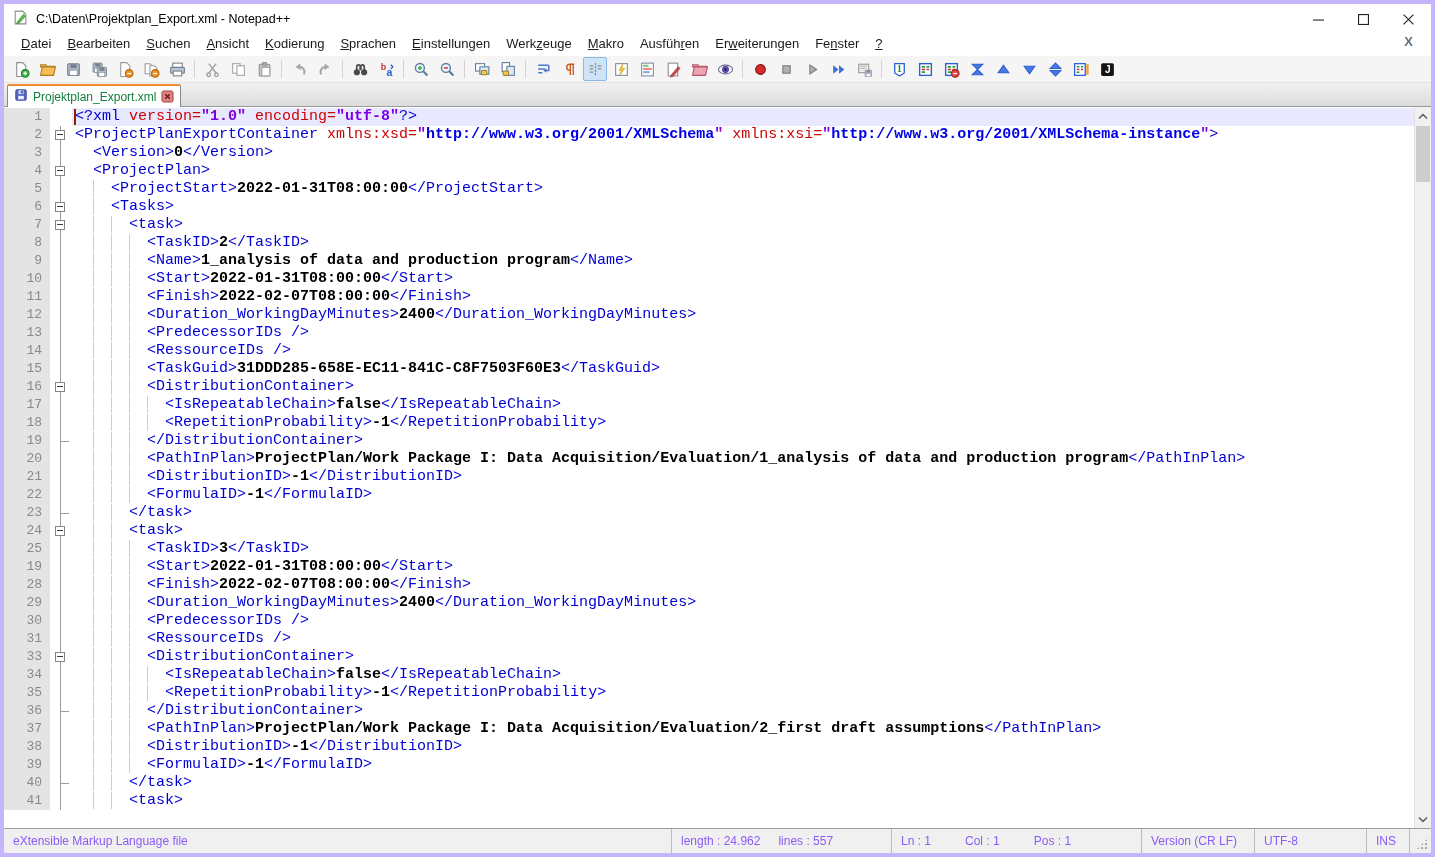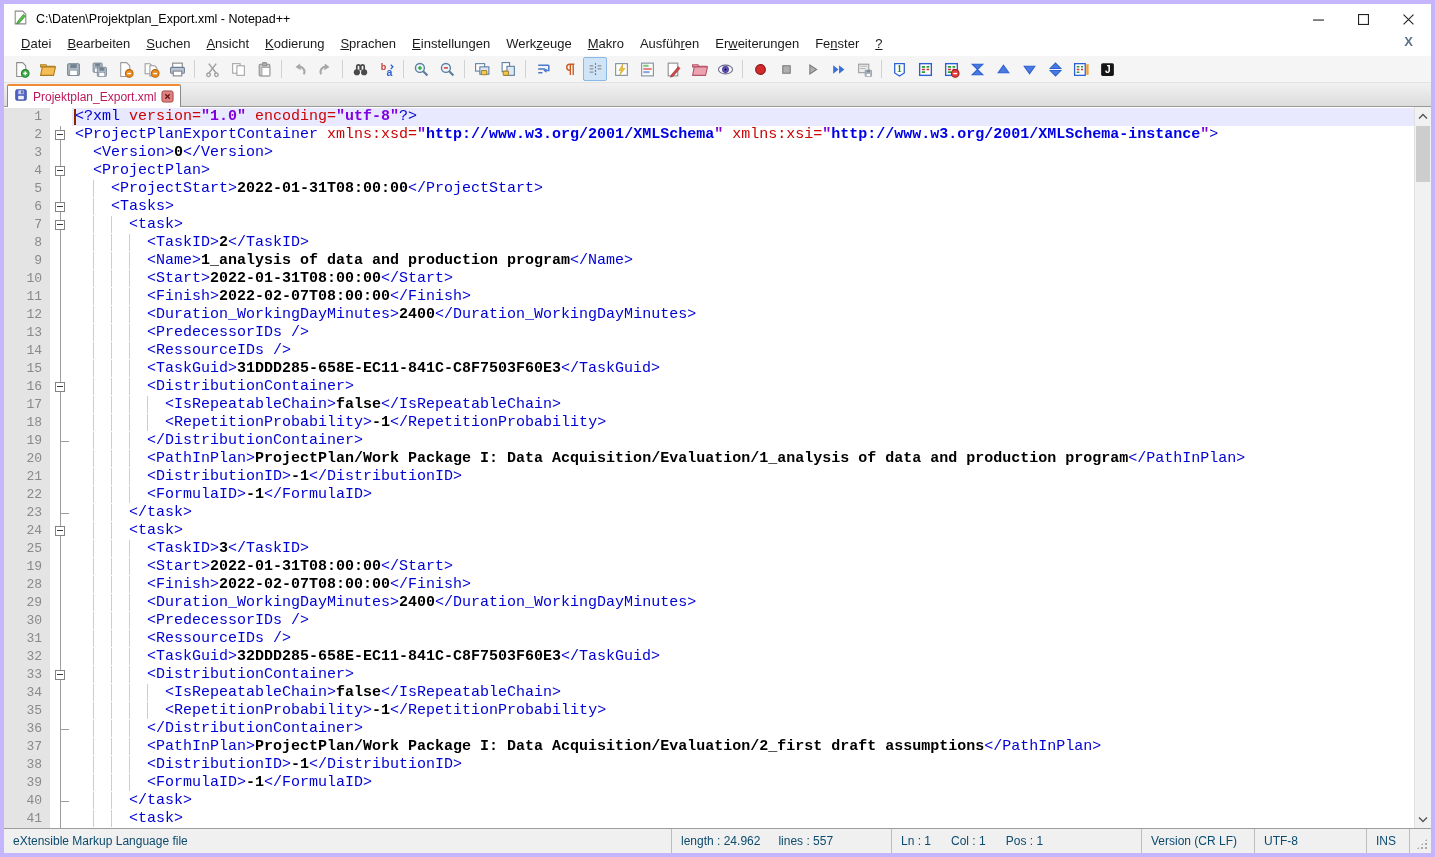--- a/index.html
+++ b/index.html
@@ -21,21 +21,21 @@
 
   
   .toolbar{height:27px;background:#f5f5f5;border-bottom:1px solid #e3e3e3;display:flex;align-items:center;padding-left:4px;flex:0 0 auto}
   .tb-btn{width:24px;height:24px;display:flex;align-items:center;justify-content:center;margin:0 1px;border:1px solid transparent;border-radius:2px}
   .tb-btn.active{background:#cfe4f7;border-color:#8ab7e4}
   .tb-sep{width:1px;height:18px;background:#d2d2d2;margin:0 4px}
   .tb-btn svg{display:block}
 
   
   .tabbar{height:24px;background:linear-gradient(#f1f1f1,#dcdcdc);border-bottom:1px solid #9a9a9a;display:flex;align-items:flex-end;padding-left:3px;flex:0 0 auto}
-  .tab{height:23px;background:#fff;border:1px solid #8a8a8a;border-bottom:none;border-top:2px solid var(--c-accent,#ef8b32);border-radius:2px 2px 0 0;display:flex;align-items:center;gap:5px;padding:0 6px;font-size:12px;color:#be185d;position:relative;top:1px}
+  .tab{height:23px;background:#fff;border:1px solid #8a8a8a;border-bottom:none;border-top:2px solid var(--c-accent,#ef8b32);border-radius:2px 2px 0 0;display:flex;align-items:center;gap:5px;padding:0 6px;font-size:12px;color:#15803d;position:relative;top:1px}
   .tab .tclose{display:flex;align-items:center;justify-content:center}
 
   
   .editor{flex:1 1 auto;position:relative;background:#fff;overflow:hidden}
   .rows{position:absolute;left:0;top:0;right:17px;bottom:0;overflow:hidden;padding-top:1px}
   .line{display:flex;height:18px;font-family:"Liberation Mono",monospace;font-size:15px;line-height:18px;white-space:pre}
   .ln{flex:0 0 46px;background:#e4e4e4;color:#8a8a8a;font-size:13px;text-align:right;padding-right:8px}
   .fold{flex:0 0 22px;position:relative;background:#fff}
   .fold .tree{position:absolute;left:10px;top:0;bottom:0;width:1px;background:#9c9c9c}
   .fold .fbox{position:absolute;left:5px;top:4px;width:10px;height:10px;background:#fff;border:1px solid #848484}
@@ -51,26 +51,26 @@
   .u{color:var(--c-url,#0000e8);font-weight:bold;}
   .x{color:var(--c-txt,#000);font-weight:bold}
 
   
   .vscroll{position:absolute;right:0;top:0;bottom:0;width:17px;background:#f1f1f1;border-left:1px solid #e2e2e2}
   .sbtn{position:absolute;left:0;width:16px;height:16px;display:flex;align-items:center;justify-content:center}
   .sbtn.up{top:1px}.sbtn.down{bottom:1px}
   .sthumb{position:absolute;left:1px;width:14px;top:19px;height:56px;background:#cdcdcd}
 
   
-  .statusbar{height:25px;flex:0 0 auto;background:#f0f0f0;border-top:1px solid #9d9d9d;display:flex;align-items:stretch;font-size:12px;color:#0c4a6e}
+  .statusbar{height:25px;flex:0 0 auto;background:#f0f0f0;border-top:1px solid #9d9d9d;display:flex;align-items:stretch;font-size:12px;color:#8b5cf6}
   .sec{display:flex;align-items:center;white-space:pre;padding-left:9px}
   .sec+.sec{border-left:1px solid #bdbdbd}
   .sec.doc{flex:1 1 auto}
   .sec.len{flex:0 0 220px;gap:18px}
-  .sec.pos{flex:0 0 250px;gap:20px}
+  .sec.pos{flex:0 0 250px;gap:34px}
   .sec.eol{flex:0 0 113px}
   .sec.enc{flex:0 0 112px}
   .sec.ins{flex:0 0 43px}
   .grip{flex:0 0 22px;position:relative;border-left:1px solid #bdbdbd}
   .grip::after{content:"";position:absolute;right:3px;bottom:3px;width:12px;height:12px;
     background-image:radial-gradient(#a8a8a8 1.2px,transparent 1.3px);background-size:4px 4px;background-position:bottom right;
     clip-path:polygon(100% 0,100% 100%,0 100%)}
 </style>
 </head>
 <body>
@@ -531,21 +531,20 @@
         <div class="line"><div class="ln">21</div><div class="fold"><div class="tree"></div></div><div class="code"><span class="sp">  </span><span class="ig">      </span><span class="t">&lt;DistributionID&gt;</span><span class="x">-1</span><span class="t">&lt;/DistributionID&gt;</span></div></div>
         <div class="line"><div class="ln">22</div><div class="fold"><div class="tree"></div></div><div class="code"><span class="sp">  </span><span class="ig">      </span><span class="t">&lt;FormulaID&gt;</span><span class="x">-1</span><span class="t">&lt;/FormulaID&gt;</span></div></div>
         <div class="line"><div class="ln">23</div><div class="fold"><div class="tree"></div><div class="tick"></div></div><div class="code"><span class="sp">  </span><span class="ig">    </span><span class="t">&lt;/task&gt;</span></div></div>
         <div class="line"><div class="ln">24</div><div class="fold"><div class="tree"></div><div class="fbox"></div></div><div class="code"><span class="sp">  </span><span class="ig">    </span><span class="t">&lt;task&gt;</span></div></div>
         <div class="line"><div class="ln">25</div><div class="fold"><div class="tree"></div></div><div class="code"><span class="sp">  </span><span class="ig">      </span><span class="t">&lt;TaskID&gt;</span><span class="x">3</span><span class="t">&lt;/TaskID&gt;</span></div></div>
         <div class="line"><div class="ln">19</div><div class="fold"><div class="tree"></div></div><div class="code"><span class="sp">  </span><span class="ig">      </span><span class="t">&lt;Start&gt;</span><span class="x">2022-01-31T08:00:00</span><span class="t">&lt;/Start&gt;</span></div></div>
         <div class="line"><div class="ln">28</div><div class="fold"><div class="tree"></div></div><div class="code"><span class="sp">  </span><span class="ig">      </span><span class="t">&lt;Finish&gt;</span><span class="x">2022-02-07T08:00:00</span><span class="t">&lt;/Finish&gt;</span></div></div>
         <div class="line"><div class="ln">29</div><div class="fold"><div class="tree"></div></div><div class="code"><span class="sp">  </span><span class="ig">      </span><span class="t">&lt;Duration_WorkingDayMinutes&gt;</span><span class="x">2400</span><span class="t">&lt;/Duration_WorkingDayMinutes&gt;</span></div></div>
         <div class="line"><div class="ln">30</div><div class="fold"><div class="tree"></div></div><div class="code"><span class="sp">  </span><span class="ig">      </span><span class="t">&lt;PredecessorIDs /&gt;</span></div></div>
         <div class="line"><div class="ln">31</div><div class="fold"><div class="tree"></div></div><div class="code"><span class="sp">  </span><span class="ig">      </span><span class="t">&lt;RessourceIDs /&gt;</span></div></div>
-        <div class="line"><div class="ln">32</div><div class="fold"><div class="tree"></div></div><div class="code"><span class="sp">  </span><span class="ig">      </span><span class="t">&lt;TaskGuid&gt;</span><span class="x">32DDD285-658E-EC11-841C-C8F7503F60E3</span><span class="t">&lt;/TaskGuid&gt;</span></div></div>
         <div class="line"><div class="ln">33</div><div class="fold"><div class="tree"></div><div class="fbox"></div></div><div class="code"><span class="sp">  </span><span class="ig">      </span><span class="t">&lt;DistributionContainer&gt;</span></div></div>
         <div class="line"><div class="ln">34</div><div class="fold"><div class="tree"></div></div><div class="code"><span class="sp">  </span><span class="ig">        </span><span class="t">&lt;IsRepeatableChain&gt;</span><span class="x">false</span><span class="t">&lt;/IsRepeatableChain&gt;</span></div></div>
         <div class="line"><div class="ln">35</div><div class="fold"><div class="tree"></div></div><div class="code"><span class="sp">  </span><span class="ig">        </span><span class="t">&lt;RepetitionProbability&gt;</span><span class="x">-1</span><span class="t">&lt;/RepetitionProbability&gt;</span></div></div>
         <div class="line"><div class="ln">36</div><div class="fold"><div class="tree"></div><div class="tick"></div></div><div class="code"><span class="sp">  </span><span class="ig">      </span><span class="t">&lt;/DistributionContainer&gt;</span></div></div>
         <div class="line"><div class="ln">37</div><div class="fold"><div class="tree"></div></div><div class="code"><span class="sp">  </span><span class="ig">      </span><span class="t">&lt;PathInPlan&gt;</span><span class="x">ProjectPlan/Work Package I: Data Acquisition/Evaluation/2_first draft assumptions</span><span class="t">&lt;/PathInPlan&gt;</span></div></div>
         <div class="line"><div class="ln">38</div><div class="fold"><div class="tree"></div></div><div class="code"><span class="sp">  </span><span class="ig">      </span><span class="t">&lt;DistributionID&gt;</span><span class="x">-1</span><span class="t">&lt;/DistributionID&gt;</span></div></div>
         <div class="line"><div class="ln">39</div><div class="fold"><div class="tree"></div></div><div class="code"><span class="sp">  </span><span class="ig">      </span><span class="t">&lt;FormulaID&gt;</span><span class="x">-1</span><span class="t">&lt;/FormulaID&gt;</span></div></div>
         <div class="line"><div class="ln">40</div><div class="fold"><div class="tree"></div><div class="tick"></div></div><div class="code"><span class="sp">  </span><span class="ig">    </span><span class="t">&lt;/task&gt;</span></div></div>
         <div class="line"><div class="ln">41</div><div class="fold"><div class="tree"></div></div><div class="code"><span class="sp">  </span><span class="ig">    </span><span class="t">&lt;task&gt;</span></div></div>
       </div>

